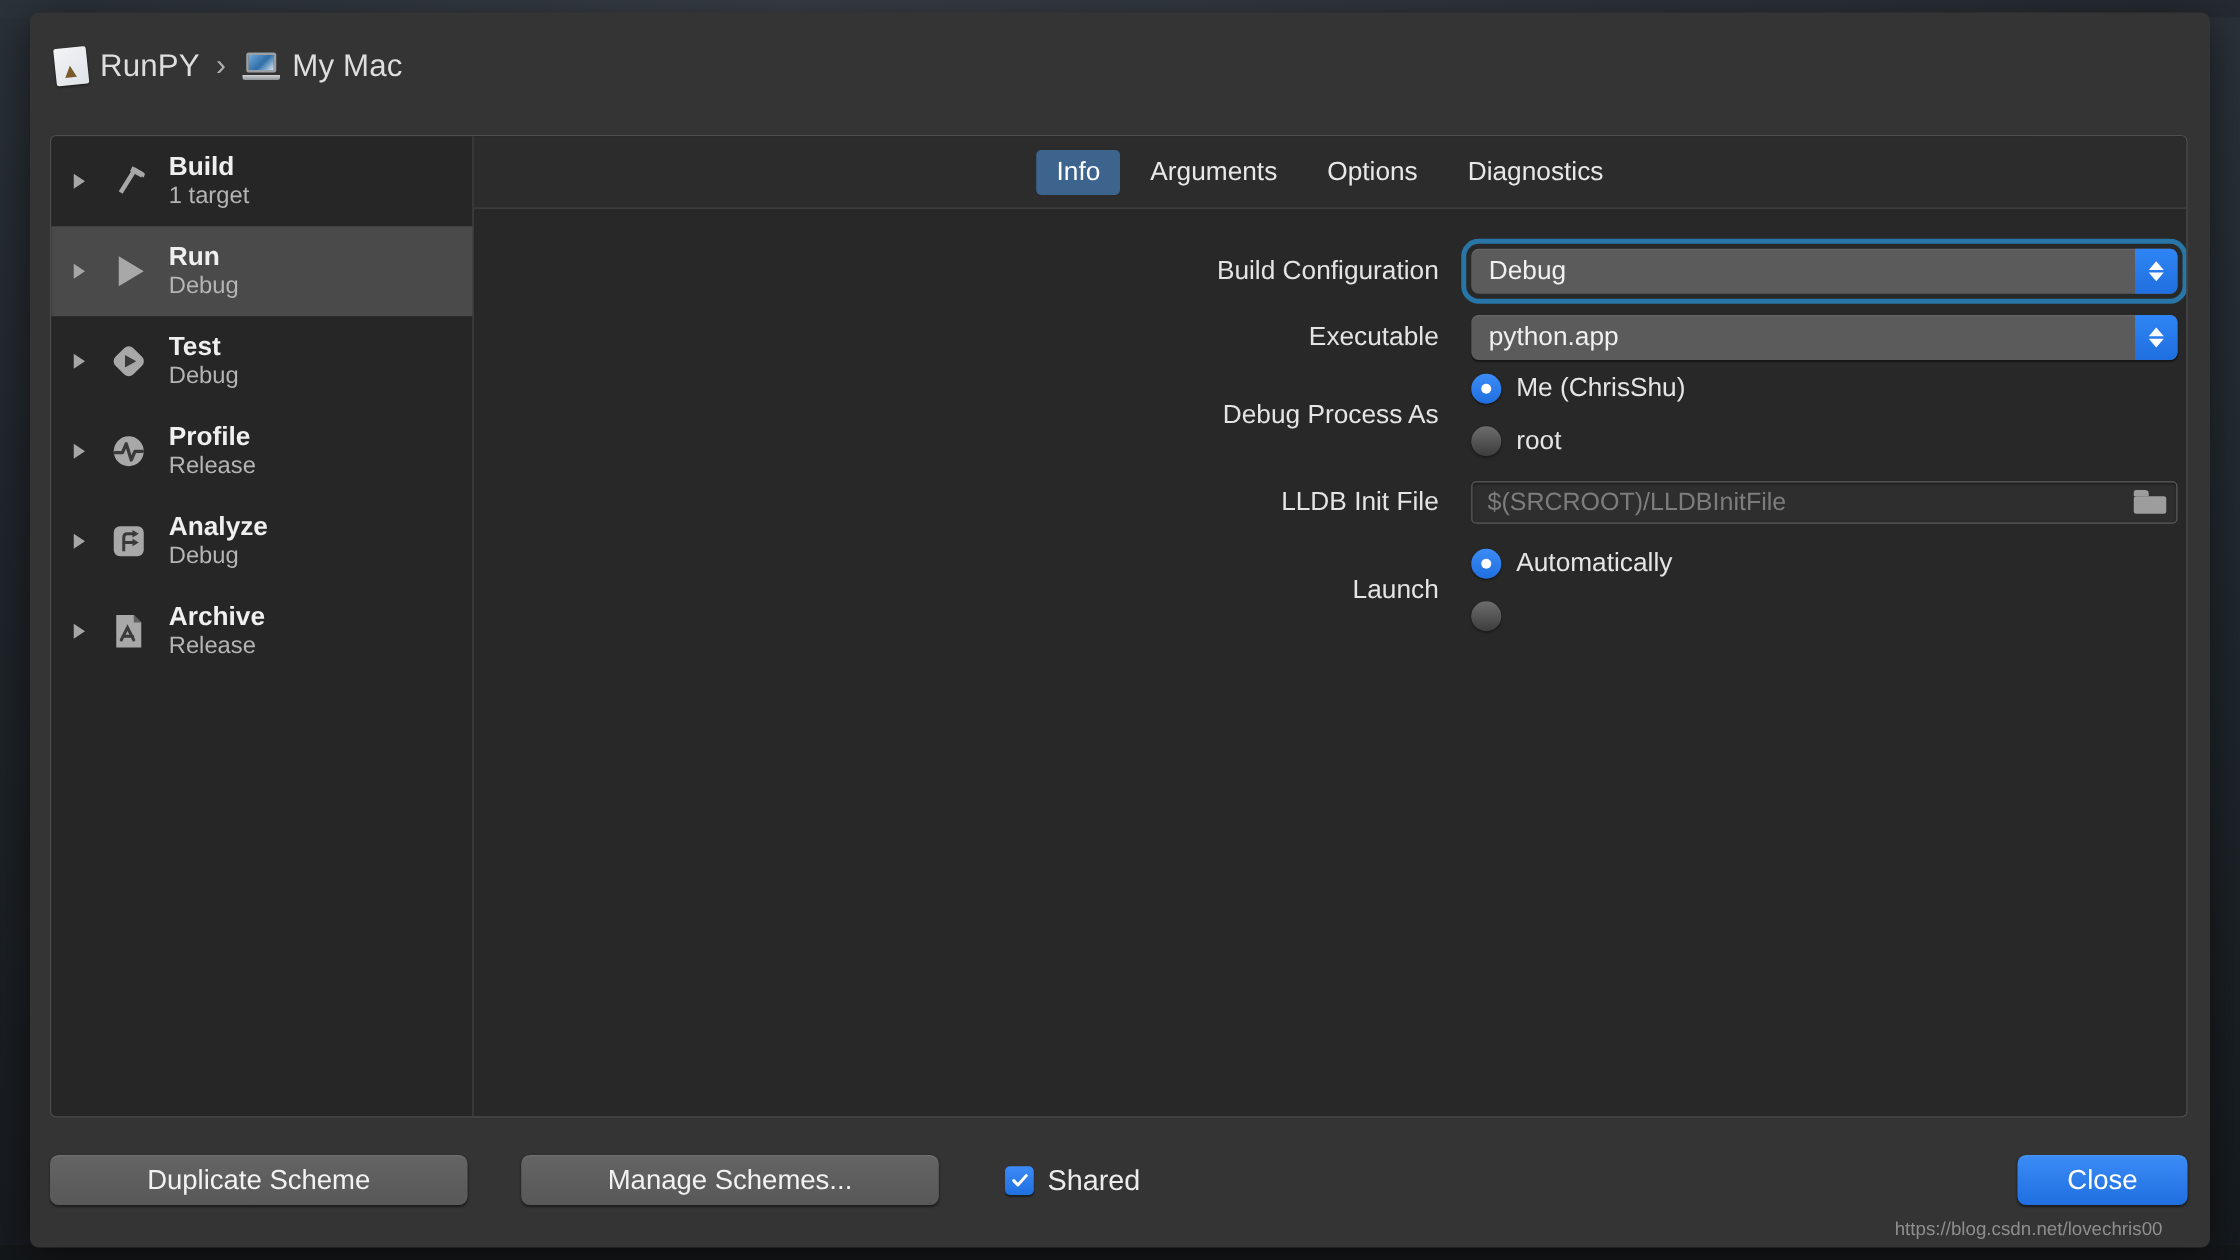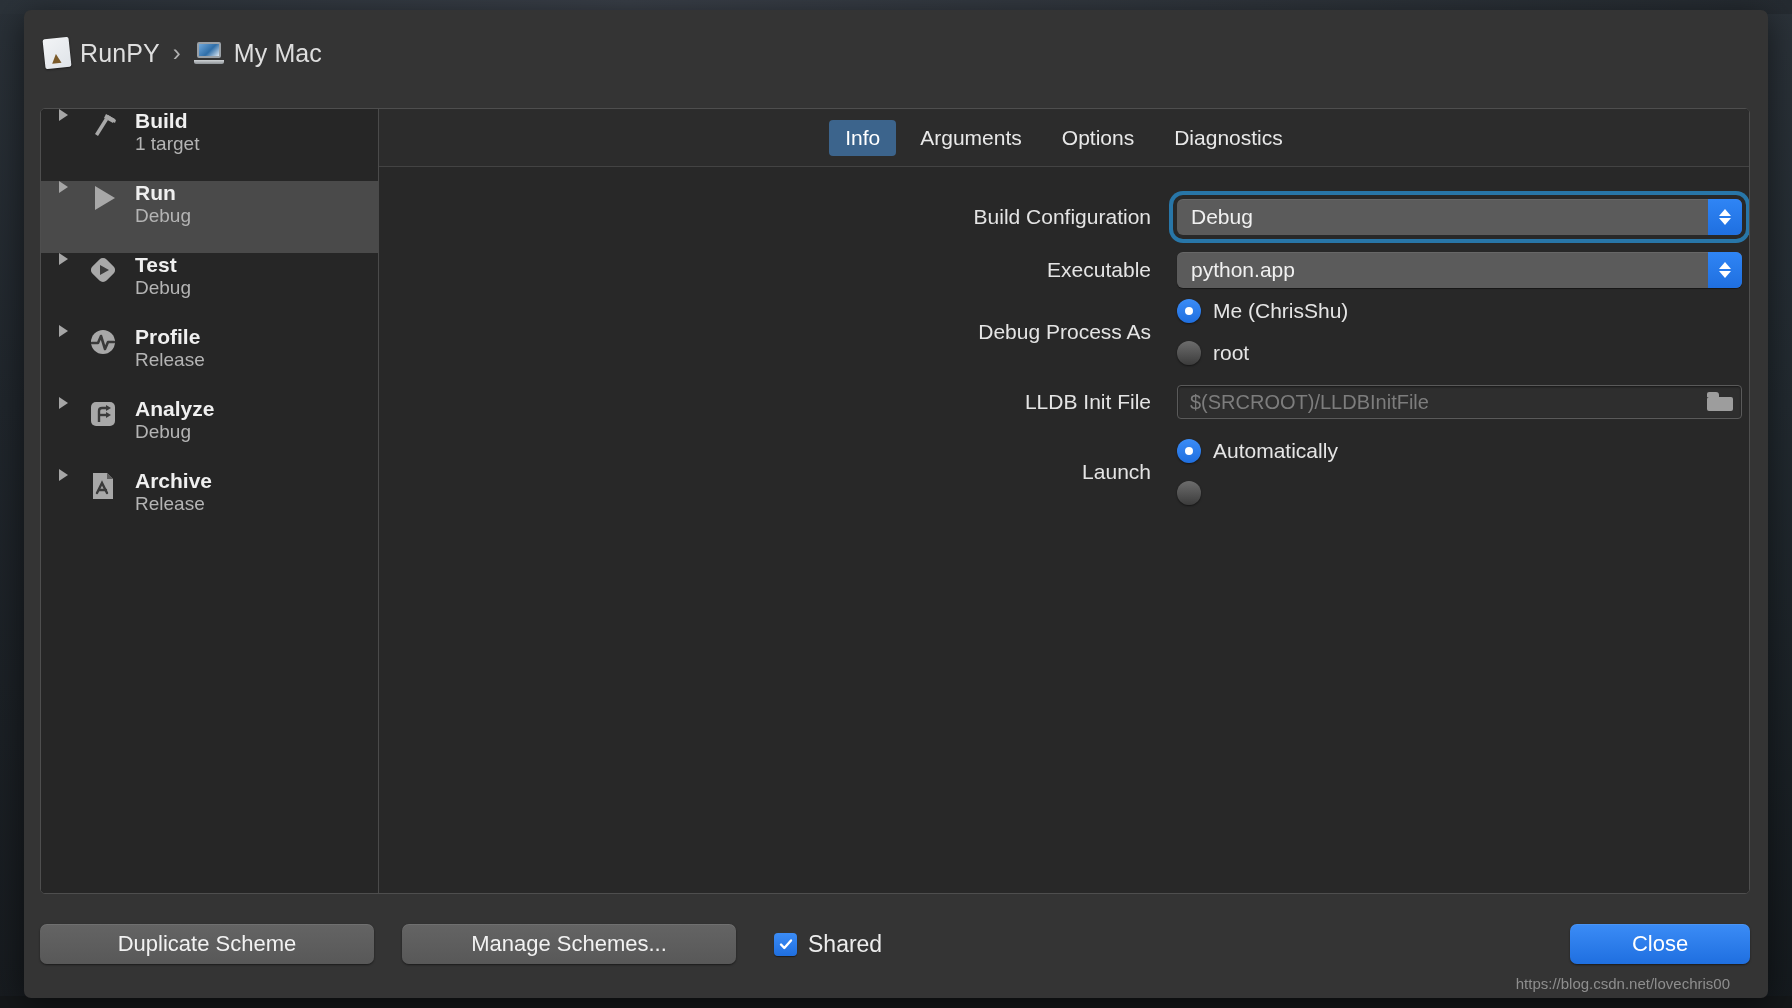--- a/index.html
+++ b/index.html
@@ -81,21 +81,21 @@
   }
 
   
   .sidebar {
     width: 338px; flex: 0 0 338px;
     background: #262626;
     border-right: 1px solid #4a4a4a;
     padding-top: 0;
   }
   .side-item {
-    display: flex; align-items: flex-start;
+    display: flex; align-items: center;
     height: 72px;
     padding: 0 10px 0 14px;
     gap: 12px;
     cursor: default;
   }
   .side-item.selected { background: #4a4a4a; }
   .disclosure {
     width: 16px; flex: 0 0 16px; display:flex; align-items:center; justify-content:center;
   }
   .disclosure i {
@@ -219,37 +219,37 @@
   .radio.off { background: linear-gradient(180deg,#6d6d6d,#3c3c3c); }
   .radio-label { font-size: 21px; color: #e5e5e5; }
 
   .radio-group { display:flex; flex-direction:column; gap: 6px; }
 
   
   .bottombar {
     position: absolute;
     left: 16px; bottom: 26px;
     width: 1710px; height: 56px;
-    display: flex; align-items: center;
+    display: flex; align-items: center; gap: 15px;
   }
   .btn {
     height: 40px;
     background: linear-gradient(180deg,#646464,#585858);
     border: none; border-radius: 7px;
     color: #f2f2f2; font-size: 22px;
     font-family: "Liberation Sans", sans-serif;
     padding: 0 22px;
     box-shadow: 0 1px 2px rgba(0,0,0,.5), inset 0 1px 0 rgba(255,255,255,.08);
     cursor: default;
   }
   .btn.wide1 { width: 334px; }
   .btn.wide2 { width: 334px; margin-left: 28px; }
   .btn.primary {
     background: linear-gradient(180deg,#3b8cf6,#1f6fe0);
-    width: 180px; color: #fff;
+    width: 136px; color: #fff;
   }
   .shared-wrap { display:flex; align-items:center; gap:11px; margin-left: 38px; }
   .shared-label { font-size: 23px; color: #ececec; }
   .spacer { flex: 1 1 auto; }
 
   .watermark {
     position: absolute; right: 38px; bottom: 6px;
     font-size: 15px; color: #8e8e8e;
   }
 </style>

